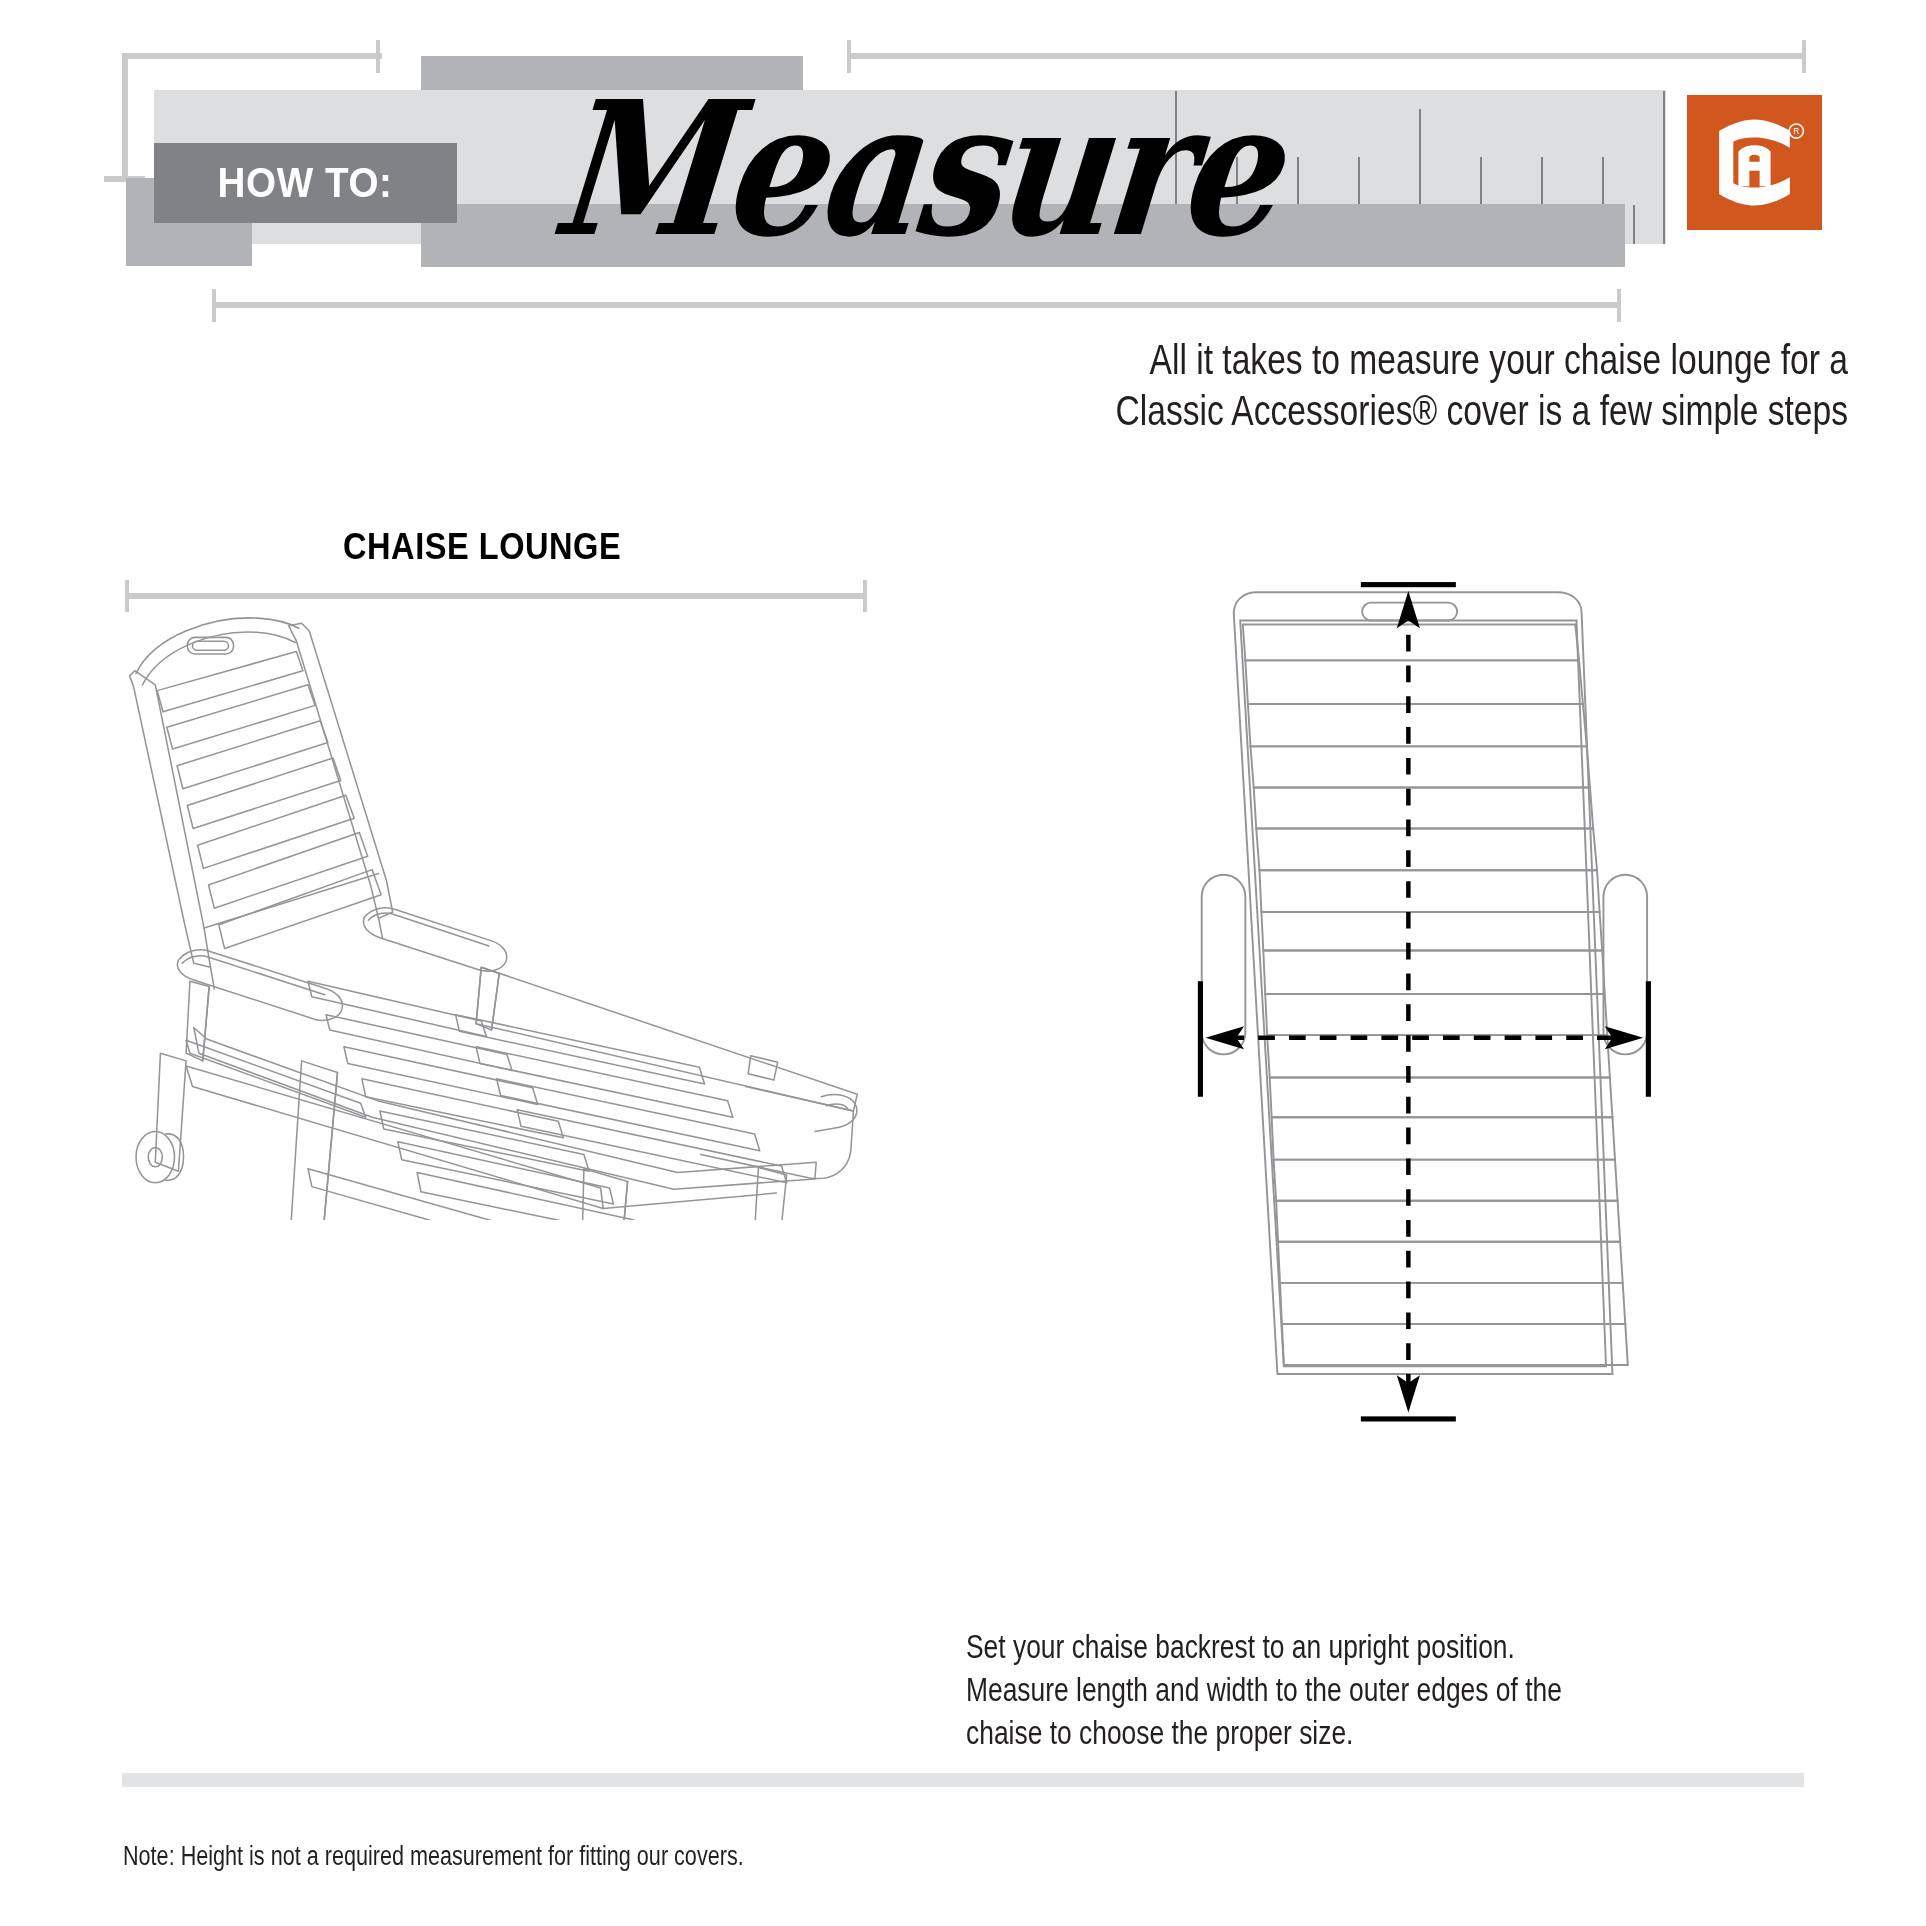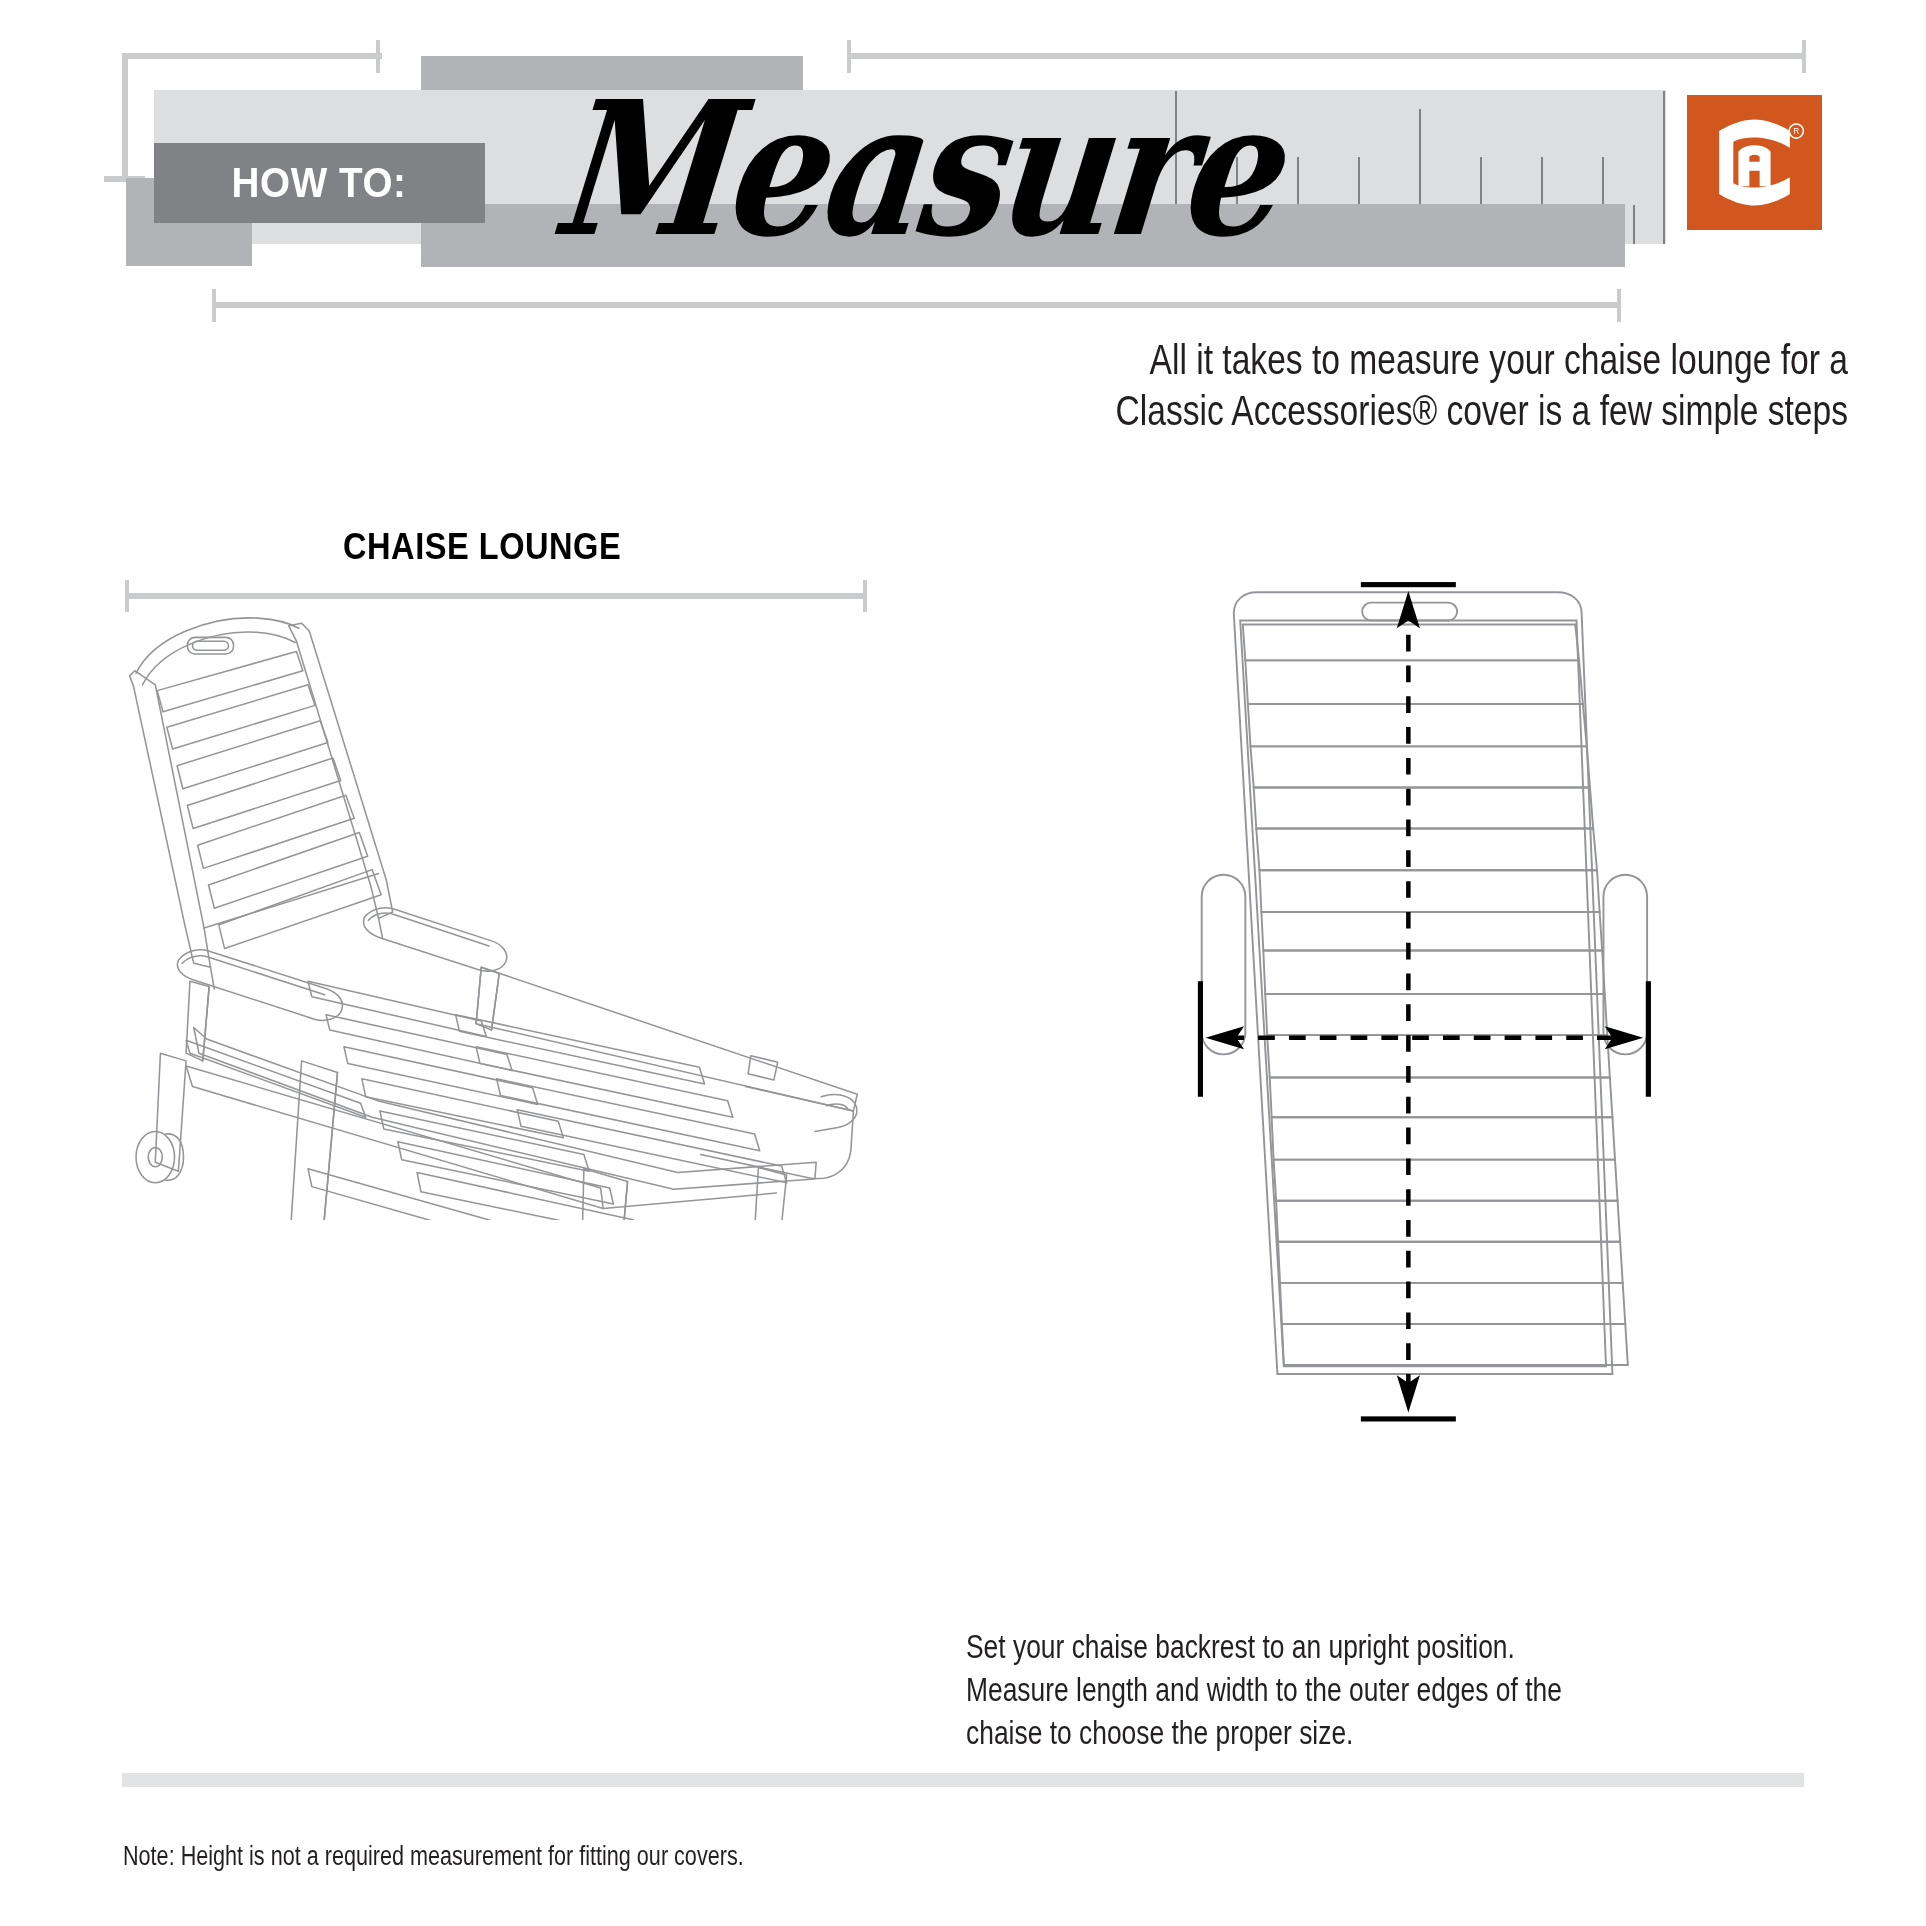--- a/index.html
+++ b/index.html
@@ -135,21 +135,21 @@
   <div class="rtick" style="left:1541px;top:157px;height:87px;"></div>
   <div class="rtick" style="left:1572px;top:205px;height:39px;"></div>
   <div class="rtick" style="left:1602px;top:157px;height:87px;"></div>
   <div class="rtick" style="left:1633px;top:205px;height:39px;"></div>
   <div class="rtick" style="left:1663px;top:91px;height:153px;"></div>
 
   <div class="blk blk-mid" style="left:421px;top:204px;width:1204px;height:63px;"></div>
 
   <div class="blk blk-mid" style="left:126px;top:178px;width:126px;height:88px;"></div>
 
-  <div id="howto-box" class="blk-dark" style="left:154px;top:143px;width:331px;height:80px;">
+  <div id="howto-box" class="blk-dark" style="left:154px;top:143px;width:303px;height:80px;">
     <span id="howto-label">HOW TO:</span>
   </div>
 
   <div id="measure-word">Measure</div>
 
   <div class="dimline" style="left:212px;top:302px;width:1409px;height:5.8px;"></div>
   <div class="dimtick" style="left:212px;top:289px;width:3.9px;height:33px;"></div>
   <div class="dimtick" style="left:1617px;top:289px;width:3.9px;height:33px;"></div>
 
   <div id="logo-box" style="left:1687px;top:95px;width:135px;height:135px;">

